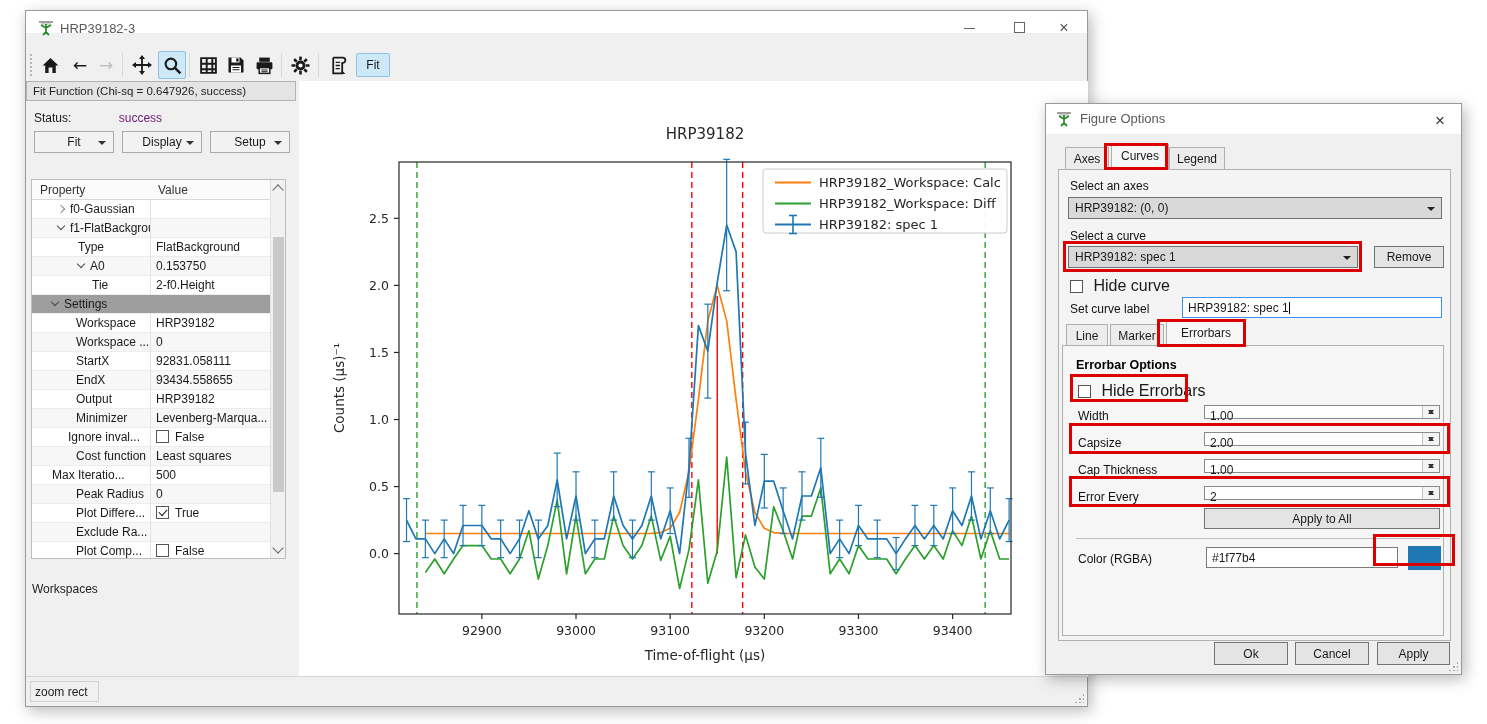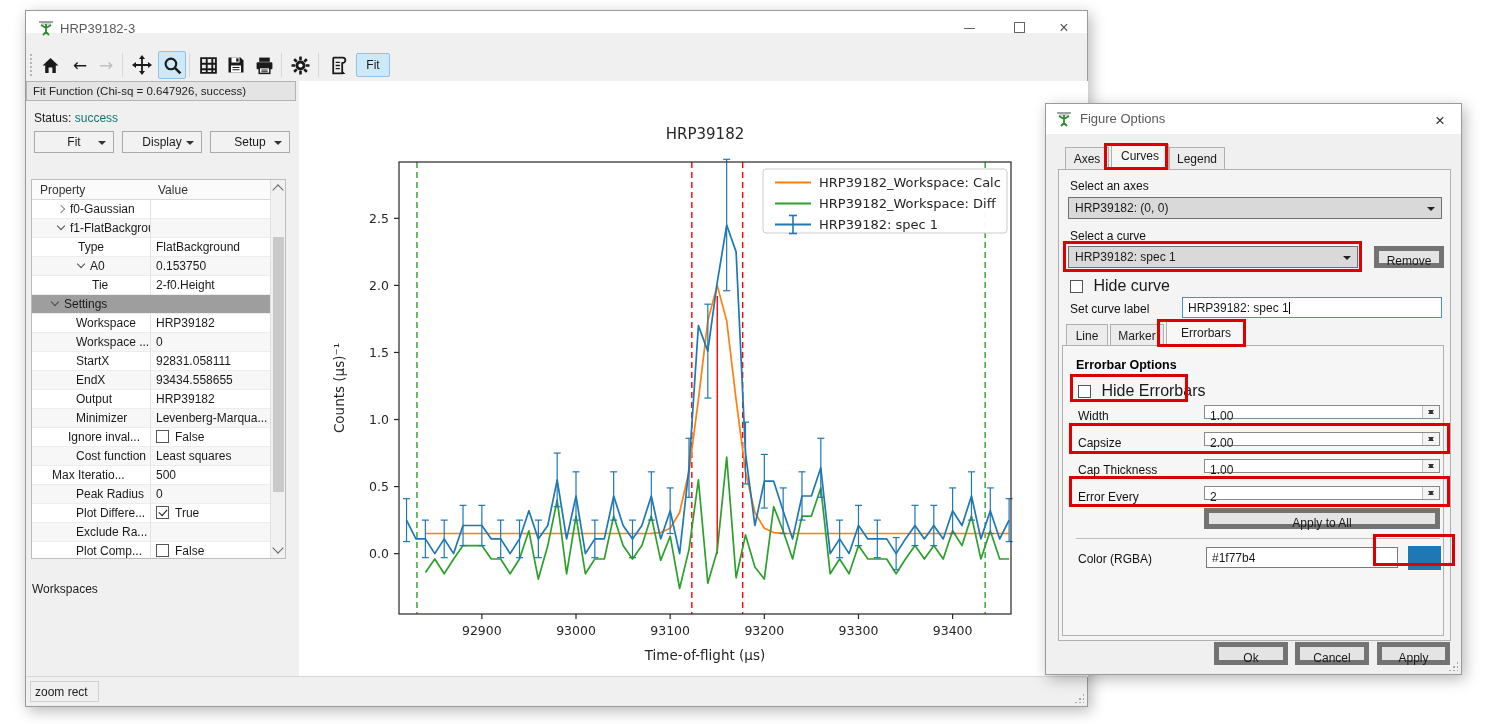--- a/index.html
+++ b/index.html
@@ -82,21 +82,21 @@
   .dlg-close { position:absolute; right:8px; top:5px; width:26px; height:24px; text-align:center; font-size:17px; color:#333; line-height:24px;}
   .tab { position:absolute; height:23px; background:#ececec; border:1px solid #b0b0b0; border-bottom:none;
          text-align:center; font-size:12px; padding:4px 0 0 0; }
   .tab.sel { background:#f7f7f7; height:26px; margin-top:-3px; z-index:2; }
   .pane { position:absolute; border:1px solid #b0b0b0; background:#f4f4f4; }
   .lbl { position:absolute; font-size:12px; color:#111; }
   .combo { position:absolute; height:22px; background:#d9d9d9; border:1px solid #707070; font-size:12px;
            padding:3px 18px 0 6px; white-space:nowrap; overflow:hidden; }
   .combo .tri { position:absolute; right:6px; top:9px; width:0; height:0; border-left:4px solid transparent;
                 border-right:4px solid transparent; border-top:4px solid #222; }
-  .pbtn { position:absolute; background:#e4e4e4; border:5px solid #737373; text-align:center; font-size:12px; }
+  .pbtn { position:absolute; background:#e4e4e4; border:1px solid #737373; text-align:center; font-size:12px; }
   .input { position:absolute; height:21px; background:#fff; border:1px solid #7a7a7a; font-size:12px; padding:3px 4px 0 5px; white-space:nowrap; overflow:hidden;}
   .input.focus { border:1px solid #3d8ff0; }
   .caret { display:inline-block; width:1px; height:12px; background:#000; vertical-align:-2px; }
   .spin { position:absolute; height:14px; background:#fff; border:1px solid #8a8a8a; font-size:12px;padding-left:9px; }
   .spin .val { position:absolute; left:5px; top:3px; }
   .spin .btns { position:absolute; right:0; top:0; bottom:0; width:17px; border-left:1px solid #c3c3c3; background:#f4f4f4; }
   .spin .u, .spin .d { position:absolute; left:5px; width:0; height:0; border-left:3.5px solid transparent; border-right:3.5px solid transparent; }
   .spin .u { top:4px; border-bottom:4px solid #333; }
   .spin .d { bottom:4px; border-top:4px solid #333; }
   .cbrow { position:absolute; font-size:16px; }
@@ -211,21 +211,21 @@
             <path d="M13.5 15 l2 2 h-4z" fill="#1a1a1a"></path>
           </svg>
         </div>
         <div class="tbtn txt active" style="left: 330px;">Fit</div>
       </div>
 
     <div class="dock-header">Fit Function (Chi-sq = 0.647926, success)</div>
 
     <div class="status-line">
       <span>Status:</span>
-      <span class="status-ok" style="color: #0f766e;">success</span>
+      <span class="status-ok" style="color: #701a75; margin-left: 44px;">success</span>
     </div>
 
     <div class="dbtn" style="left:8px;"><span>Fit</span><span class="tri"></span></div>
     <div class="dbtn" style="left:96px;"><span>Display</span><span class="tri"></span></div>
     <div class="dbtn" style="left:184px;"><span>Setup</span><span class="tri"></span></div>
 
     <div id="ptable">
       <div class="pt-head">
         <span style="left:8px;">Property</span>
         <span style="left:126px;">Value</span>

